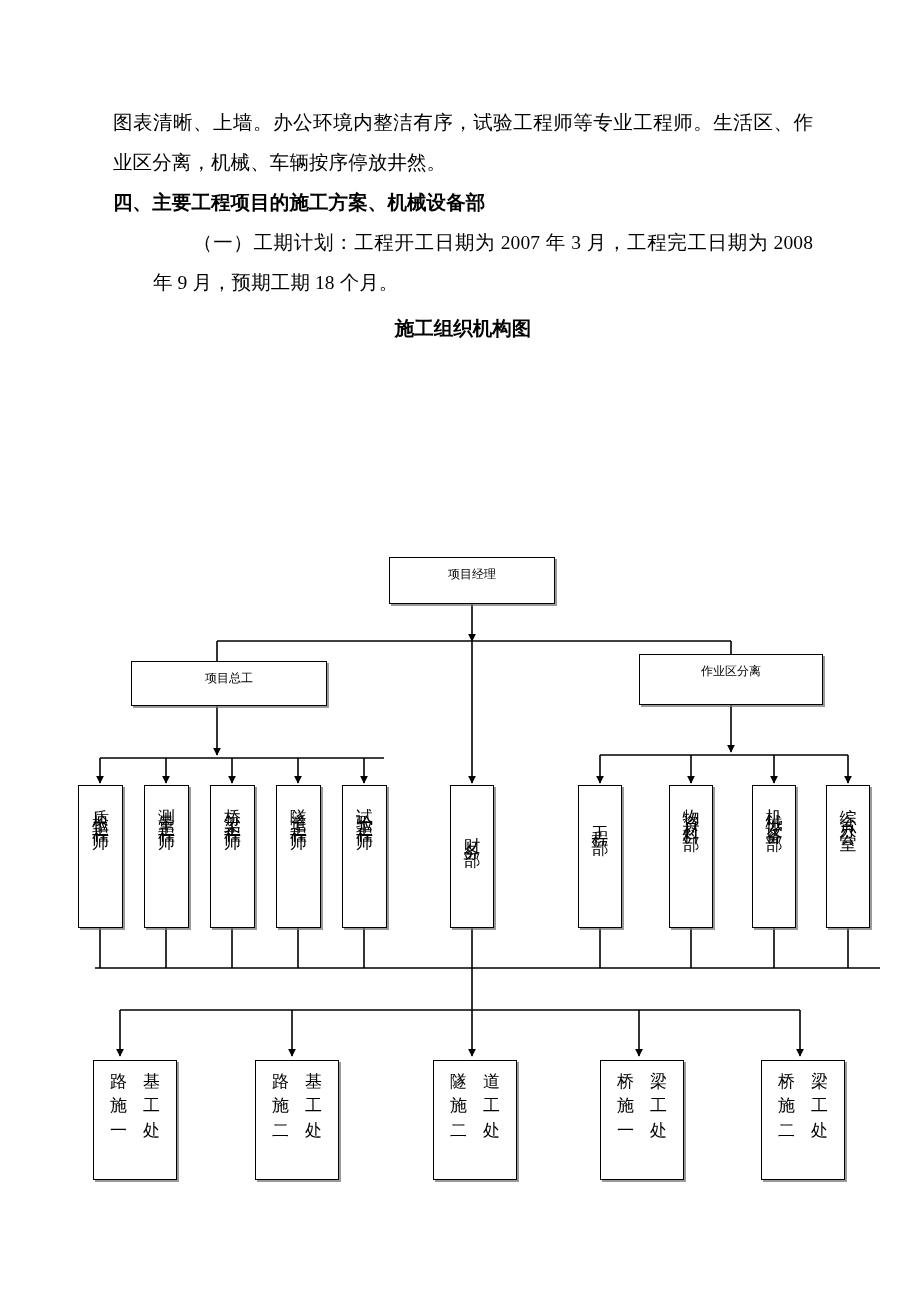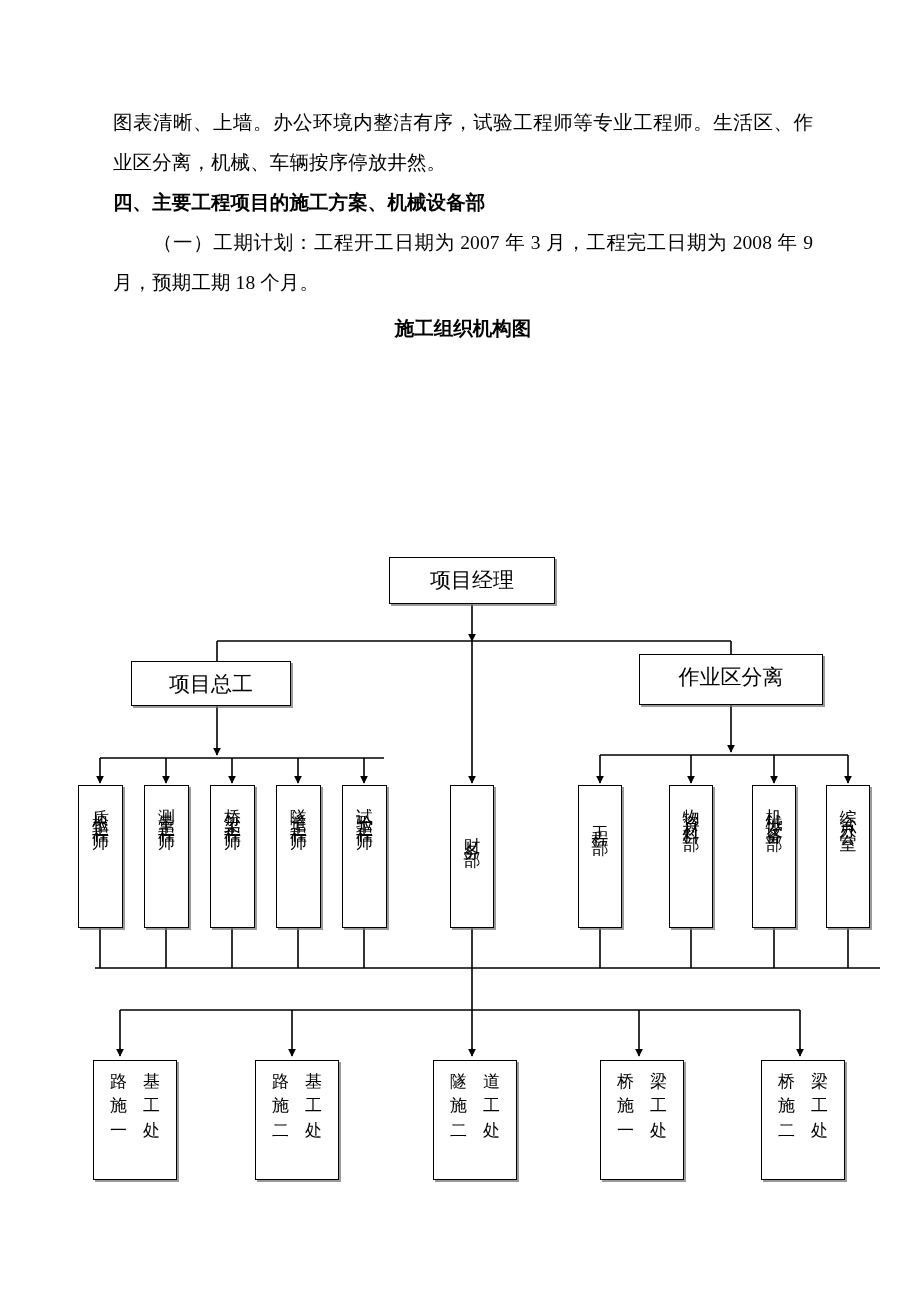--- a/index.html
+++ b/index.html
@@ -32,21 +32,21 @@
   }
 
   .para {
     font-size: 19.5px;
     line-height: 40px;
     text-align: justify;
     text-justify: inter-ideograph;
     margin: 0;
     letter-spacing: 0.1px;
   }
-  .para.indent { text-indent: 40px; }
+  .para.indent { text-indent: 40px; margin-left: 40px; }
   .para.heading {
     font-weight: bold;
     text-indent: 0;
   }
   .chart-title {
     font-size: 19.5px;
     line-height: 40px;
     font-weight: bold;
     text-align: center;
     margin: 0;
@@ -77,21 +77,21 @@
     box-shadow: 2px 2px 0 0 rgba(120,120,120,0.75);
     display: flex;
     align-items: center;
     justify-content: center;
     font-size: 17px;
     line-height: 1.25;
   }
 
   
   .node.horiz {
-    font-size: 21px;
+    font-size: 12px;
   }
   .node.horiz .lbl {
     display: block;
     text-align: center;
   }
 
   
   .node.horiz.top-text {
     align-items: flex-start;
     padding-top: 9px;
@@ -198,21 +198,21 @@
         <line x1="472" y1="1010" x2="472" y2="1056" marker-end="url(#arr)"></line>
         <line x1="639" y1="1010" x2="639" y2="1056" marker-end="url(#arr)"></line>
         <line x1="800" y1="1010" x2="800" y2="1056" marker-end="url(#arr)"></line>
       </g>
     </svg>
 
     <div class="node horiz top-text" style="left:389px; top:557px; width:166px; height:47px;">
       <span class="lbl">项目经理</span>
     </div>
 
-    <div class="node horiz top-text" style="left:131px; top:661px; width:160px; height:45px;">
+    <div class="node horiz top-text" style="left:131px; top:661px; width:196px; height:45px;">
       <span class="lbl">项目总工</span>
     </div>
 
     <div class="node horiz top-text" style="left:639px; top:654px; width:184px; height:51px;">
       <span class="lbl">作业区分离</span>
     </div>
 
     <div class="node vert" style="left:78px; top:785px; width:45px; height:143px;">
       <span class="lbl">质检工程师</span>
     </div>

